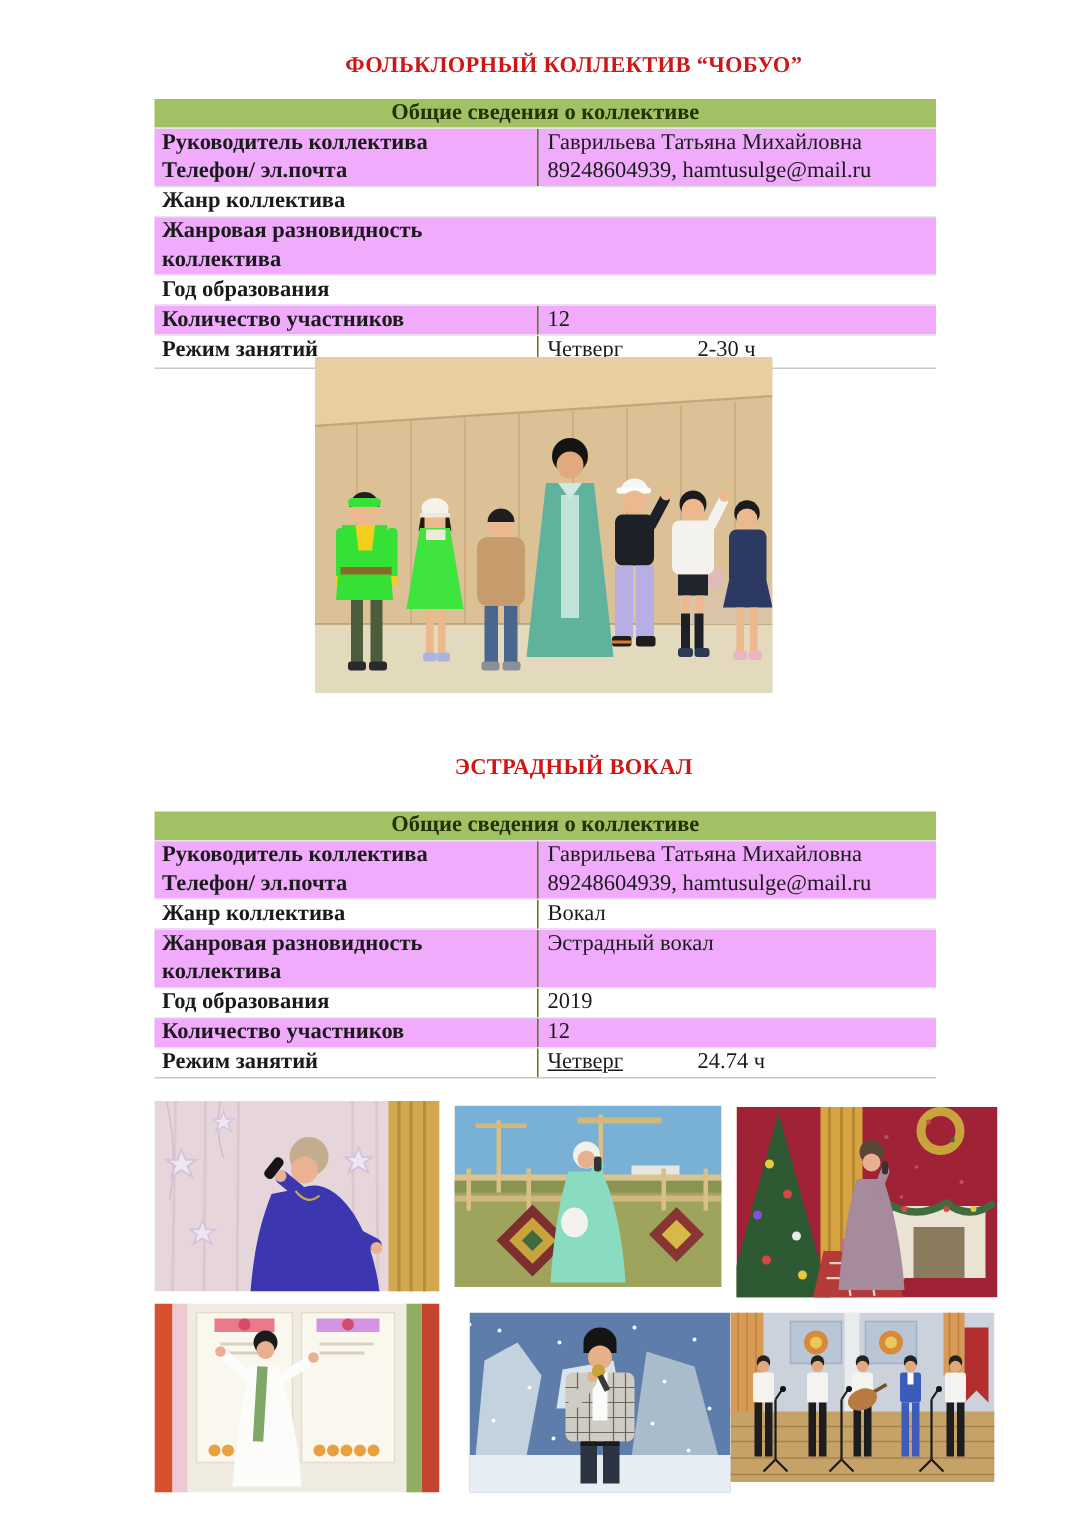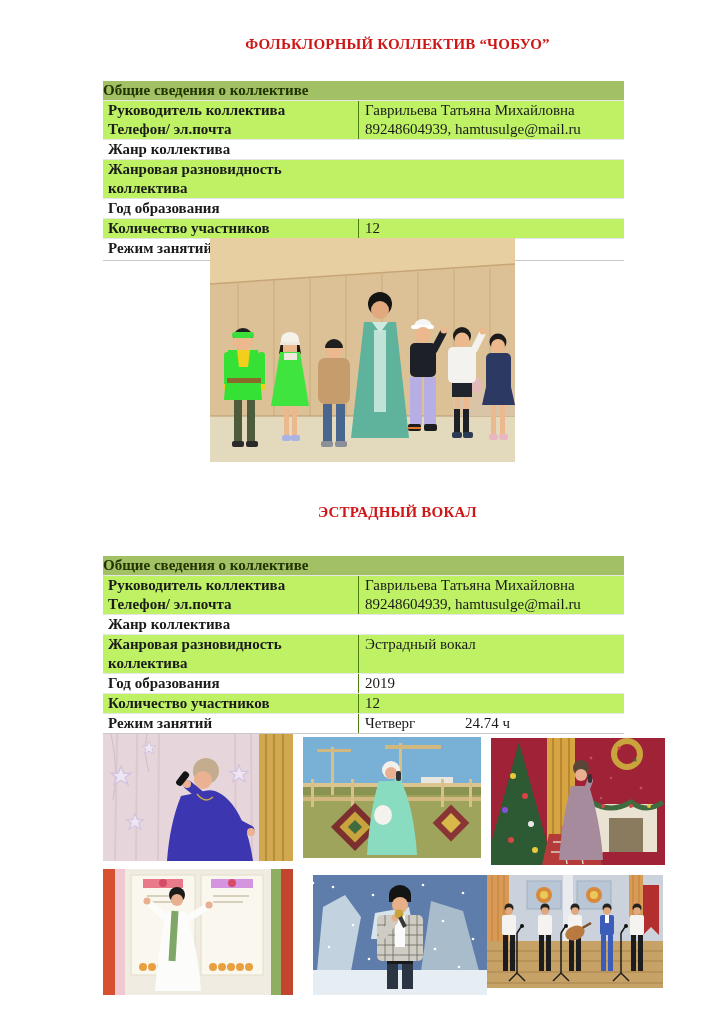--- a/index.html
+++ b/index.html
@@ -1,46 +1,46 @@
 <!DOCTYPE html>
 <html><head>
 <meta charset="utf-8">
 <style>
   html,body{margin:0;padding:0;}
   body{
     width:724px;height:1024px;background:#ffffff;position:relative;
     font-family:"Liberation Serif", serif;color:#1a1a1a;overflow:hidden;
   }
   .page-title{
-    position:absolute;left:114px;width:567px;text-align:center;
+    position:absolute;left:99px;width:567px;text-align:center;
     font-weight:bold;font-size:15px;color:#cf1616;letter-spacing:.2px;
   }
   #title-folklore{top:36px;}
   #title-estrada{top:504px;}
   .info-table{
     position:absolute;left:103px;width:521px;
     border-bottom:1px solid #c9c9c9;font-size:15px;line-height:19px;
   }
   #table-folklore{top:66px;}
   #table-estrada{top:541px;}
   .tbl-header{
-    background:#a2c064;color:#203300;font-weight:bold;
-    height:19px;line-height:19px;font-size:15px;margin-top:15px;
+    background:#a2c064;color:#203300;font-weight:bold;text-align:center;
+    height:19px;line-height:19px;font-size:15px;
   }
   .tbl-row{display:flex;border-top:1px solid #e6e6e6;}
-  .tbl-row.banded{background:#bef264;}
+  .tbl-row.banded{background:#f0abfc;}
   .cell-label{
     width:255px;box-sizing:border-box;padding-left:5px;font-weight:bold;
   }
   .cell-value{
     flex:1;box-sizing:border-box;padding-left:6px;border-left:1px solid #4d7c0f;
   }
   .pad2{padding-bottom:2px;}
   .sched-line{display:flex;}
-  .sched-day{width:100px;display:inline-block;}
+  .sched-day{width:100px;display:inline-block;text-decoration:underline;}
   .photo{position:absolute;}
   .photo svg{display:block;width:100%;height:100%;}
   #photo-children{left:210px;top:238px;width:305px;height:224px;}
   #photo-blue-singer{left:103px;top:734px;width:190px;height:127px;}
   #photo-outdoor-singer{left:303px;top:737px;width:178px;height:121px;}
   #photo-xmas-singer{left:491px;top:738px;width:174px;height:127px;}
   #photo-white-dress-singer{left:103px;top:869px;width:190px;height:126px;}
   #photo-winter-boy{left:313px;top:875px;width:174px;height:120px;}
   #photo-male-ensemble{left:487px;top:875px;width:176px;height:113px;}
 </style>
@@ -213,20 +213,23 @@
     </div>
     <div class="cell-value">
       <div>Гаврильева Татьяна Михайловна</div>
       <div>89248604939, hamtusulge@mail.ru</div>
     </div>
   </div>
 
   <div class="tbl-row">
     <div class="cell-label">
       <div>Жанр коллектива</div>
+    </div>
+    <div class="cell-value">
+      <div>Вокал</div>
     </div>
   </div>
 
   <div class="tbl-row banded">
     <div class="cell-label">
       <div>Жанровая разновидность</div>
       <div>коллектива</div>
     </div>
     <div class="cell-value">
       <div>Эстрадный вокал</div>

